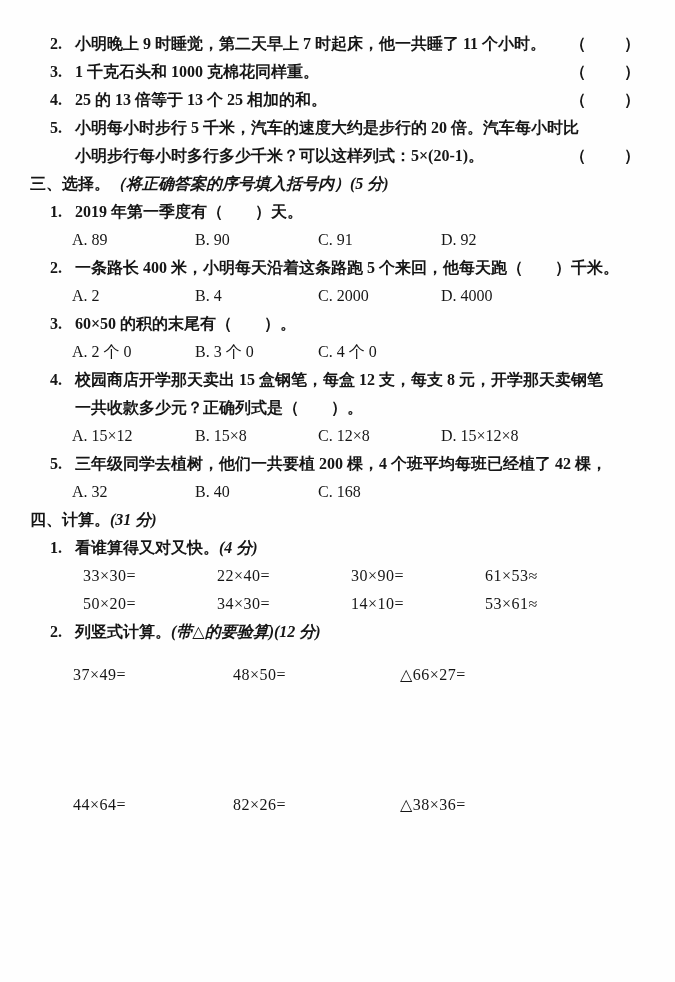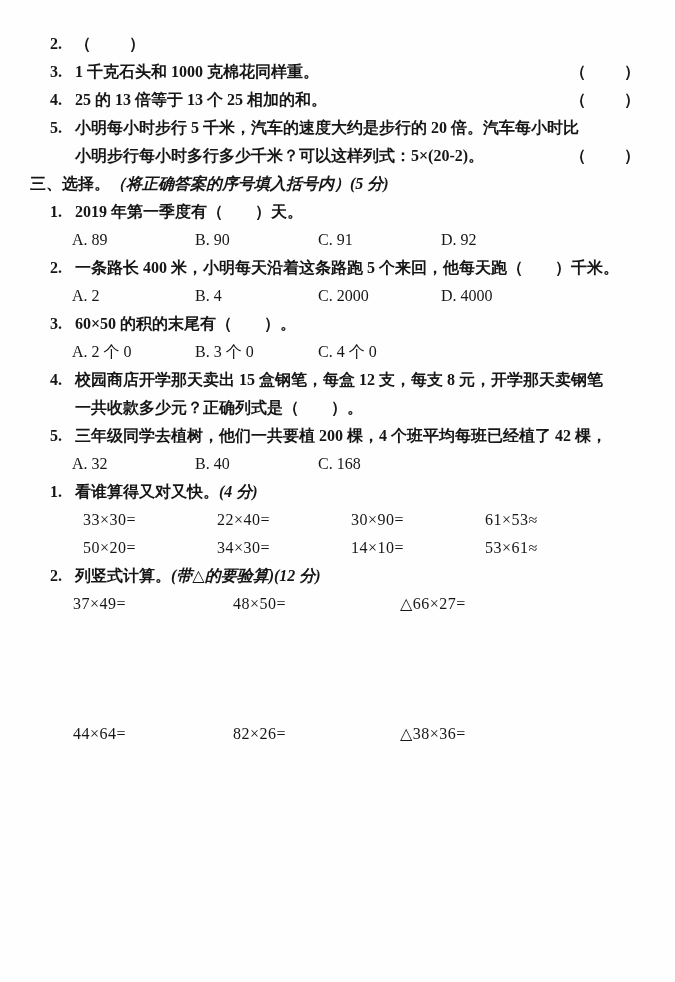--- a/index.html
+++ b/index.html
@@ -32,36 +32,37 @@
   
   .choices{padding-left:42px;height:28px;white-space:nowrap;}
   .opt{display:inline-block;width:123px;}
   .opt.last{width:auto;}
   
   .calcrow{padding-left:40px;height:28px;white-space:nowrap;letter-spacing:0.5px;}
   .c4{display:inline-block;width:121px;margin-left:13px;}
   .c4.last{width:auto;}
   
   .vrow{padding-left:43px;height:28px;white-space:nowrap;letter-spacing:0.5px;}
-  .v1{display:inline-block;width:160px;}
+  .v1{display:inline-block;width:160px;margin-top:15px;}
   .v2{display:inline-block;width:167px;}
   .v3{display:inline-block;width:auto;}
   .vrow.gap{margin-top:102px;}
   .stem{font-weight:bold;}
 </style>
 </head>
 <body>
 
 <div class="page">
 
   <div>
 
     <div class="item">
       <span class="num">2.</span>
       <div class="line jline">
+        <span class="stem">小明晚上 9 时睡觉，第二天早上 7 时起床，他一共睡了 11 个小时。</span>
         <span class="jbracket">（　　）</span>
       </div>
     </div>
 
     <div class="item">
       <span class="num">3.</span>
       <div class="line jline">
         <span class="stem">1 千克石头和 1000 克棉花同样重。</span>
         <span class="jbracket">（　　）</span>
       </div>
@@ -74,21 +75,21 @@
         <span class="jbracket">（　　）</span>
       </div>
     </div>
 
     <div class="item">
       <span class="num">5.</span>
       <div class="line">
         <span class="stem">小明每小时步行 5 千米，汽车的速度大约是步行的 20 倍。汽车每小时比</span>
       </div>
       <div class="line jline">
-        <span class="stem">小明步行每小时多行多少千米？可以这样列式：5×(20-2)。</span>
+        <span class="stem">小明步行每小时多行多少千米？可以这样列式：5×(20-1)。</span>
         <span class="jbracket">（　　）</span>
       </div>
     </div>
   </div>
 
   <div>
     <div class="sec-head">
       <span>三、选择。</span><span class="kai">（将正确答案的序号填入括号内）</span><span class="kai">(5 分)</span>
     </div>
 
@@ -114,31 +115,37 @@
     </div>
     <div class="choices">
       <span class="opt">A. 2 个 0</span><span class="opt">B. 3 个 0</span><span class="opt last">C. 4 个 0</span>
     </div>
 
     <div class="item">
       <span class="num">4.</span>
       <div class="line stem">校园商店开学那天卖出 15 盒钢笔，每盒 12 支，每支 8 元，开学那天卖钢笔</div>
       <div class="line stem">一共收款多少元？正确列式是（　　）。</div>
     </div>
+    <div class="choices">
+      <span class="opt">A. 15×12</span><span class="opt">B. 15×8</span><span class="opt">C. 12×8</span><span class="opt last">D. 15×12×8</span>
+    </div>
 
     <div class="item">
       <span class="num">5.</span>
       <div class="line stem">三年级同学去植树，他们一共要植 200 棵，4 个班平均每班已经植了 42 棵，</div>
     </div>
     <div class="choices">
       <span class="opt">A. 32</span><span class="opt">B. 40</span><span class="opt last">C. 168</span>
     </div>
   </div>
 
   <div>
+    <div class="sec-head">
+      <span>四、计算。</span><span class="kai">(31 分)</span>
+    </div>
 
     <div class="item sub">
       <span class="num">1.</span>
       <div class="line">
         <span class="stem">看谁算得又对又快。</span><span class="kai">(4 分)</span>
       </div>
     </div>
     <div class="calcrow">
       <span class="c4">33×30=</span><span class="c4">22×40=</span><span class="c4">30×90=</span><span class="c4 last">61×53≈</span>
     </div>

